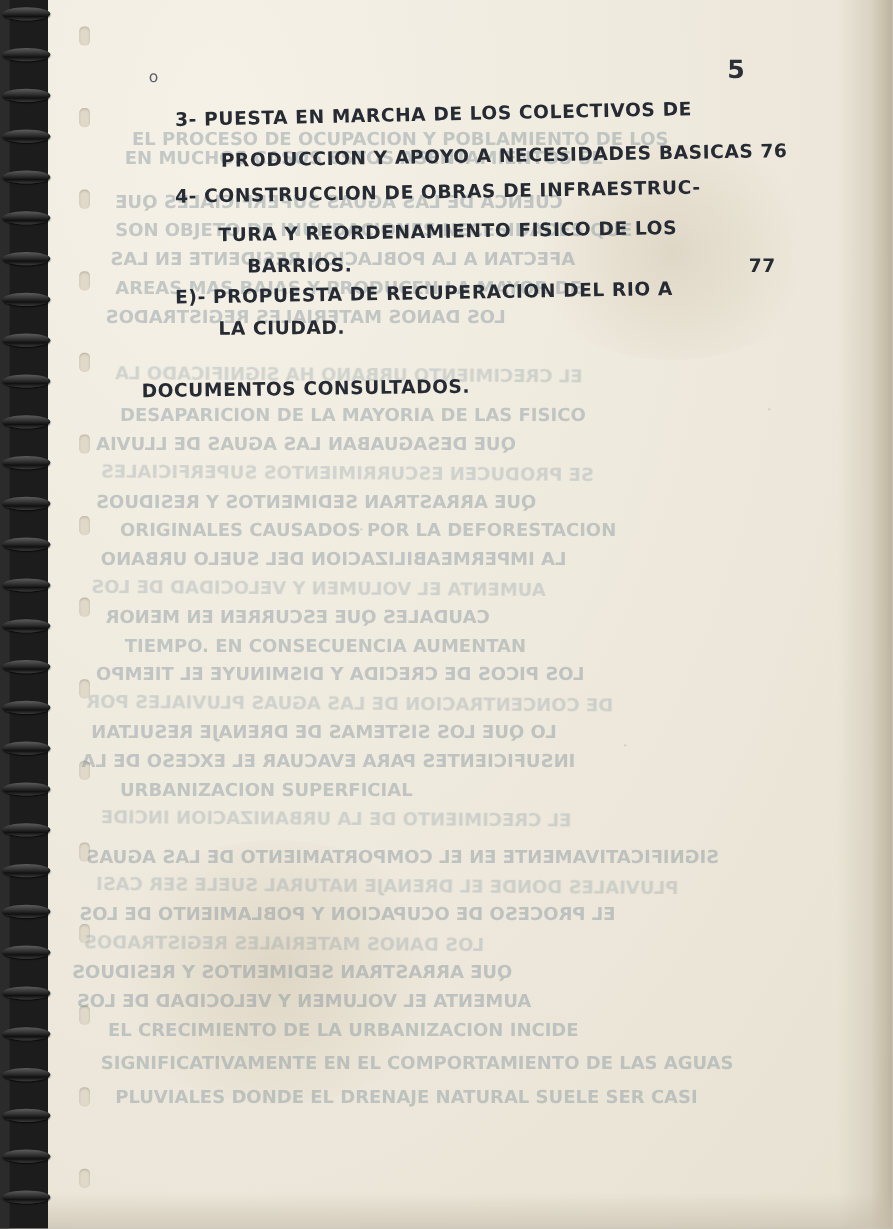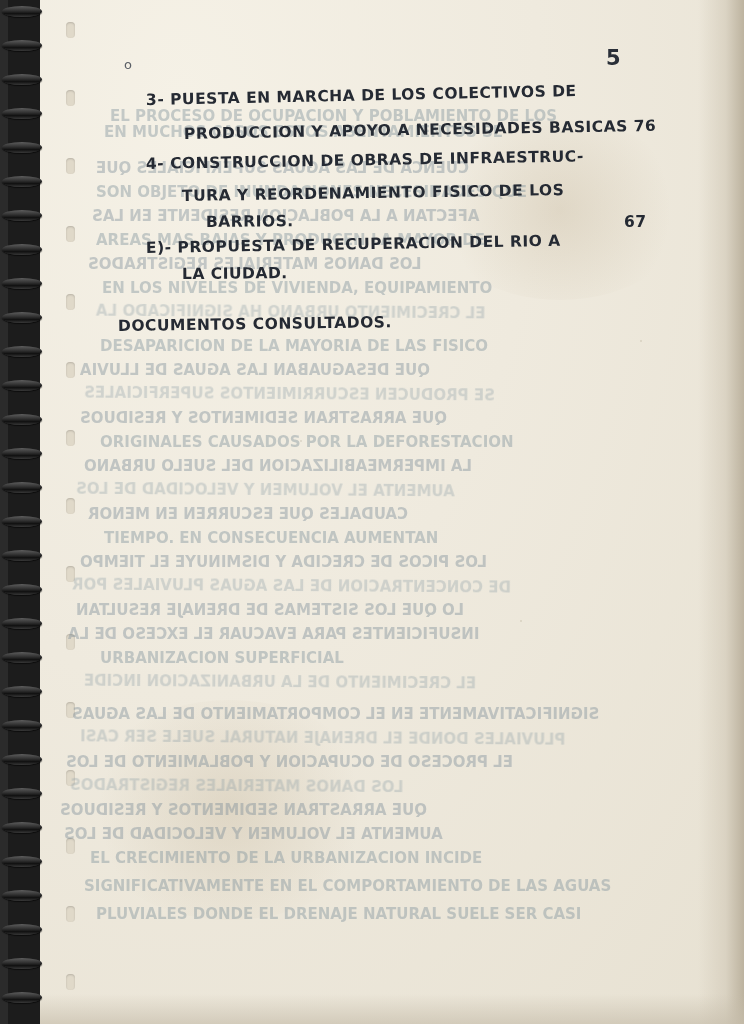--- a/index.html
+++ b/index.html
@@ -172,21 +172,20 @@
   <div class="page-margin-hole" style="top:906px;"></div>
   <div class="page-margin-hole" style="top:974px;"></div>
 
   <div class="ghost ltr" style="left:110px; top:108px; font-size:15px;">EL PROCESO DE OCUPACION Y POBLAMIENTO DE LOS</div>
   <div class="ghost ltr" style="left:104px; top:124px;">EN MUCHOS CASOS ESTOS ASENTAMIENTOS SE</div>
   <div class="ghost" style="left:96px; top:160px;">CUENCA DE LAS AGUAS SUPERFICIALES QUE</div>
   <div class="ghost ltr" style="left:96px; top:184px;">SON OBJETO DE INUNDACIONES NECESIDADES QUE</div>
   <div class="ghost" style="left:92px; top:208px;">AFECTAN A LA POBLACION RESIDENTE EN LAS</div>
   <div class="ghost ltr" style="left:96px; top:232px;">AREAS MAS BAJAS Y PRODUCEN LA MAYOR DE</div>
   <div class="ghost" style="left:88px; top:256px;">LOS DANOS MATERIALES REGISTRADOS</div>
-  <div class="ghost ltr" style="left:102px; top:280px;">EN LOS NIVELES DE VIVIENDA, EQUIPAMIENTO</div>
   <div class="ghost layer2" style="left:96px; top:304px;">EL CRECIMIENTO URBANO HA SIGNIFICADO LA</div>
   <div class="ghost ltr" style="left:100px; top:338px;">DESAPARICION DE LA MAYORIA DE LAS FISICO</div>
   <div class="ghost" style="left:80px; top:362px;">QUE DESAGUABAN LAS AGUAS DE LLUVIA</div>
   <div class="ghost layer2" style="left:84px; top:386px;">SE PRODUCEN ESCURRIMIENTOS SUPERFICIALES</div>
   <div class="ghost" style="left:80px; top:410px;">QUE ARRASTRAN SEDIMENTOS Y RESIDUOS</div>
   <div class="ghost ltr" style="left:100px; top:434px;">ORIGINALES CAUSADOS POR LA DEFORESTACION</div>
   <div class="ghost" style="left:84px; top:458px;">LA IMPERMEABILIZACION DEL SUELO URBANO</div>
   <div class="ghost layer2" style="left:76px; top:482px;">AUMENTA EL VOLUMEN Y VELOCIDAD DE LOS</div>
   <div class="ghost" style="left:88px; top:506px;">CAUDALES QUE ESCURREN EN MENOR</div>
   <div class="ghost ltr" style="left:104px; top:530px;">TIEMPO. EN CONSECUENCIA AUMENTAN</div>
@@ -207,21 +206,21 @@
   <div class="ghost ltr" style="left:96px; top:906px;">PLUVIALES DONDE EL DRENAJE NATURAL SUELE SER CASI</div>
 
   <div class="folio" style="left:606px; top:46px;">5</div>
   <div class="dot-mark" style="left:124px; top:57px;">o</div>
 
   <div class="hand ink" style="left:146px; top:92px; transform: rotate(-1.2deg);">3- PUESTA EN MARCHA DE LOS COLECTIVOS DE</div>
   <div class="hand ink" style="left:184px; top:126px; transform: rotate(-1.0deg);">PRODUCCION Y APOYO A NECESIDADES BASICAS 76</div>
   <div class="hand ink" style="left:146px; top:156px; transform: rotate(-1.0deg);">4- CONSTRUCCION DE OBRAS DE INFRAESTRUC-</div>
   <div class="hand ink" style="left:182px; top:188px; transform: rotate(-0.9deg);">TURA Y REORDENAMIENTO FISICO DE LOS</div>
   <div class="hand ink" style="left:182px; top:214px; transform: rotate(-0.6deg); margin-left: 24px;">BARRIOS.</div>
-  <div class="hand ink" style="left:624px; top:214px;">67</div>
+  <div class="hand ink" style="left:624px; top:214px;">77</div>
   <div class="hand ink" style="left:146px; top:240px; transform: rotate(-1.0deg);">E)- PROPUESTA DE RECUPERACION DEL RIO A</div>
   <div class="hand ink" style="left:182px; top:266px; transform: rotate(-0.5deg); text-align: right;">LA CIUDAD.</div>
   <div class="hand ink" style="left:118px; top:318px; transform: rotate(-0.8deg);">DOCUMENTOS CONSULTADOS.</div>
 
   <div class="speckle" style="left:300px; top:440px; width:2px; height:2px;"></div>
   <div class="speckle" style="left:520px; top:620px; width:2px; height:2px;"></div>
   <div class="speckle" style="left:180px; top:880px; width:2px; height:2px;"></div>
   <div class="speckle" style="left:640px; top:340px; width:2px; height:2px;"></div>
 
   <div class="binder-dark"></div>

